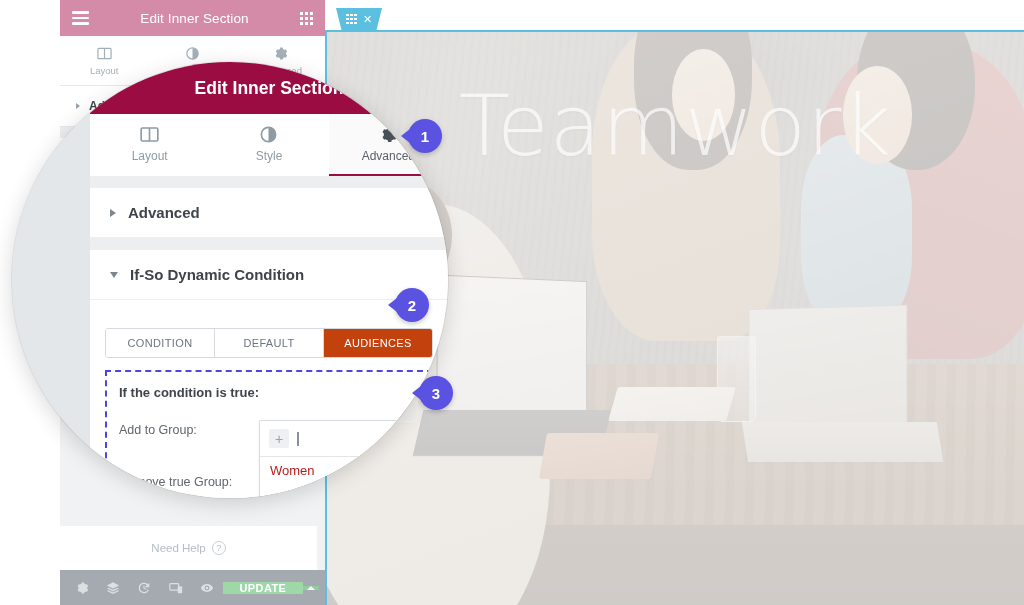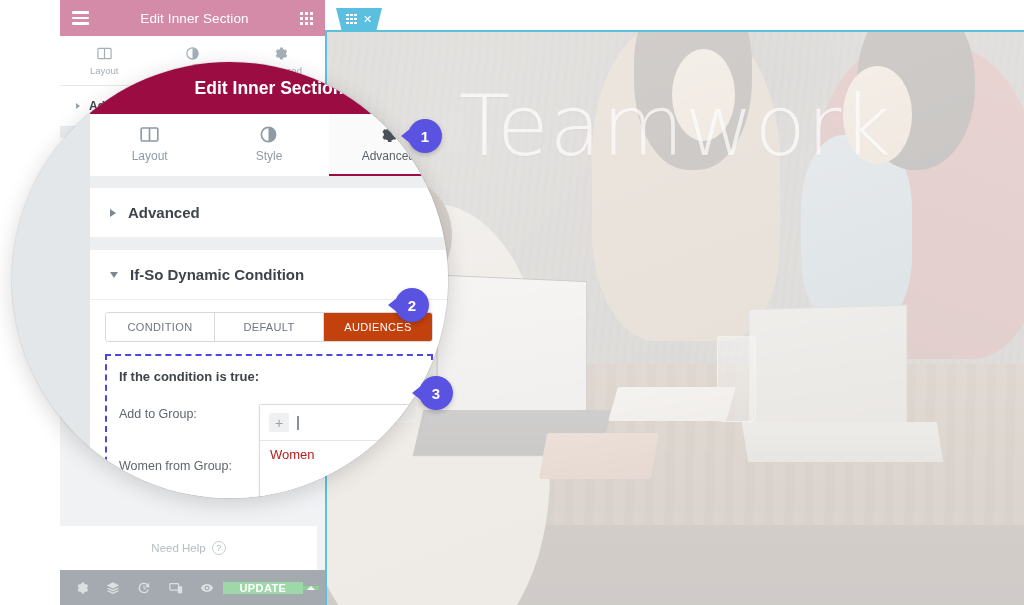--- a/index.html
+++ b/index.html
@@ -168,21 +168,21 @@
   .mag-row {
     background: #fff; padding: 16px 20px; display: flex; align-items: center; gap: 12px;
     font-size: 15px; font-weight: bold; color: #3f444b; border-bottom: 1px solid #eceef0;
   }
   .caret-r-lg { width: 0; height: 0; border-left: 6px solid #7e878f; border-top: 4.5px solid transparent; border-bottom: 4.5px solid transparent; }
   .caret-d-lg { width: 0; height: 0; border-top: 6px solid #7e878f; border-left: 4.5px solid transparent; border-right: 4.5px solid transparent; }
 
   .mag-body { background: #fff; padding: 12px 15px 0 15px; }
   .seg-group {
     display: flex; border: 1px solid #d6dade; border-radius: 3px; overflow: hidden;
-    height: 30px; margin-bottom: 12px;
+    height: 30px; margin-bottom: 12px; margin-top: 16px;
   }
   .seg {
     flex: 1; display: flex; align-items: center; justify-content: center;
     font-size: 11px; letter-spacing: .35px; color: #6d7580; background: #fff;
     border-right: 1px solid #d6dade;
   }
   .seg:last-child { border-right: none; }
   .seg.active { background: #c2410c; color: #ffffff; }
 
   .dashed-box {
@@ -441,21 +441,21 @@
         </div>
 
         <div class="dashed-box">
           <div class="cond-label">If the condition is true:</div>
 
           <div class="field-row">
             <span class="field-label">Add to Group:</span>
           </div>
 
           <div class="field-row">
-            <span class="field-label second">Women from Group:</span>
+            <span class="field-label second">Remove true Group:</span>
           </div>
 
           <div class="select-wrap">
             <div class="select-input">
               <span class="plus-chip">+</span>
               <span class="caret-input"></span>
             </div>
             <div class="opt">
               <span>Women</span>
             </div>

